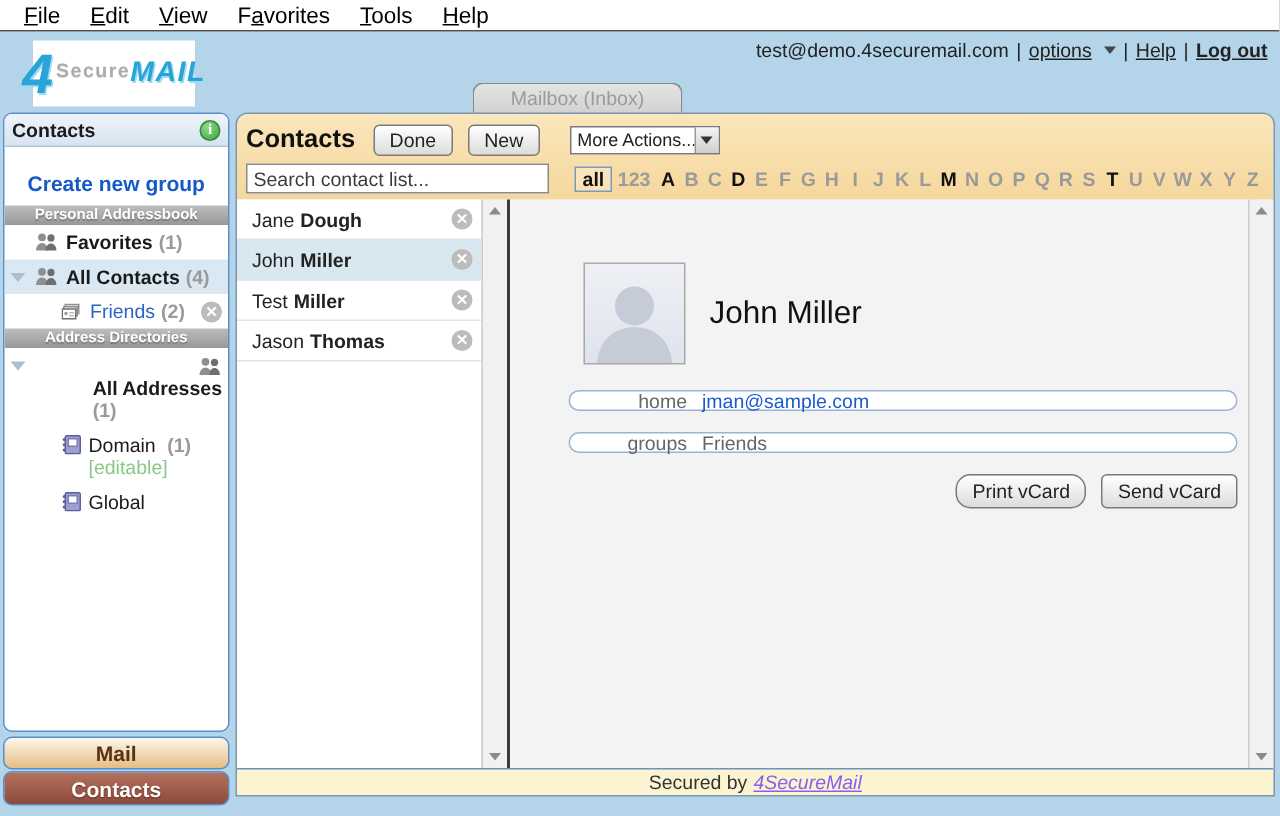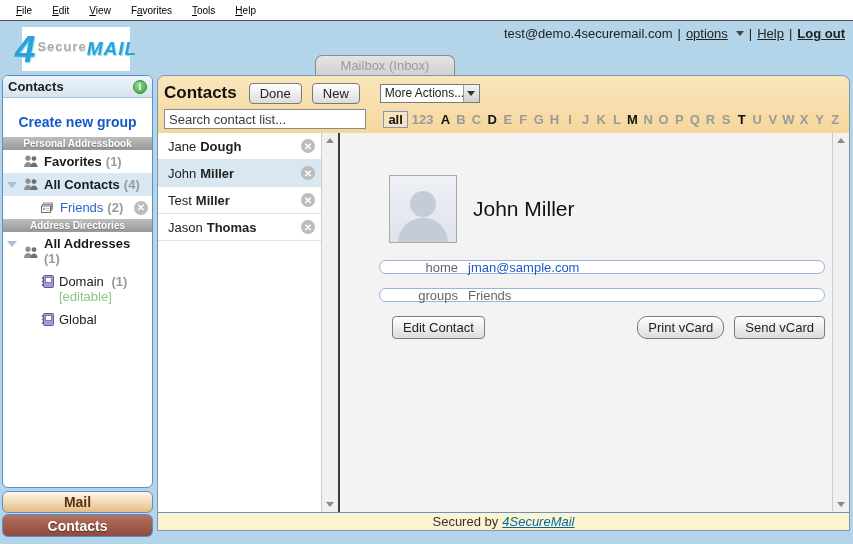--- a/index.html
+++ b/index.html
@@ -2,21 +2,21 @@
 <html><head>
 <meta charset="utf-8">
 <style>
   * { margin:0; padding:0; box-sizing:border-box; }
   html,body { width:853px; height:544px; overflow:hidden; }
   body { font-family:"Liberation Sans", sans-serif; background:#b4d4e9; position:relative; }
 
   
   .menubar { position:absolute; left:0; top:0; width:853px; height:21px; background:#ffffff;
     border-bottom:1px solid #4d4d4d; display:flex; align-items:center; padding-left:6px; z-index:5; }
-  .menu-item { font-size:10px; color:#000; padding:2px 10px; cursor:default; }
+  .menu-item { font-size:15px; color:#000; padding:2px 10px; cursor:default; }
   .menu-item u { text-decoration:underline; }
 
   
   .band { position:absolute; left:0; top:21px; width:853px; height:54px; }
   .logo-box { position:absolute; left:22px; top:6px; width:108px; height:44px; background:#ffffff;
     display:flex; align-items:center; justify-content:center; gap:2px; }
   .logo-4 { font-size:37px; font-weight:bold; font-style:italic; color:#2aa3d8; line-height:1;
     text-shadow:1px 1px 0 #9adcf5; }
   .logo-col { display:flex; line-height:1; }
   .logo-secure { font-size:13px; font-weight:bold; color:#ababab; letter-spacing:1px;
@@ -123,21 +123,21 @@
   .field-val.email { color:#1d5bcd; }
   .field-val.plain { color:#666; }
   .action-row { display:flex; align-items:center; margin-top:2px; }
   .action-row .btn { height:23px; }
   .action-row .b2 { margin-left:13px; }
   .action-row .b3 { margin-left:auto;border-radius:10px; }
   .action-row .b4 { margin-left:10px; }
 
   .footer-bar { height:18px; flex:none; background:#fcf3d0; border-top:1px solid #6a93c0;
     display:flex; align-items:center; justify-content:center; font-size:13px; color:#333; gap:4px; }
-  .footer-bar a { color:#0369a1; font-style:italic; text-decoration:underline; cursor:pointer; }
+  .footer-bar a { color:#8b5cf6; font-style:italic; text-decoration:underline; cursor:pointer; }
 
   svg { display:block; }
 </style>
 </head>
 <body>
 
 <div class="menubar">
     <div class="menu-item"><u>F</u>ile</div>
     <div class="menu-item"><u>E</u>dit</div>
     <div class="menu-item"><u>V</u>iew</div>
@@ -215,21 +215,21 @@
             <rect x="5" y="8" width="3.5" height="1" fill="#bdbdbd"></rect>
           </svg>
       </span>
       <span class="lbl">Friends</span>
       <span class="cnt">(2)</span>
       <span class="del-chip">✕</span>
     </div>
 
     <div class="section-banner">Address Directories</div>
 
-    <div class="tree-row" style="align-items:center;">
+    <div class="tree-row" style="align-items:flex-end;flex-direction:column;">
       <span class="expander"></span>
       <span style="margin-top:2px;">
         <svg width="16" height="13" viewBox="0 0 16 13">
             <circle cx="5" cy="3.2" r="2.6" fill="#8f8f8f"></circle>
             <path d="M1 12c0-3 2-5 4-5s4 2 4 5z" fill="#8f8f8f"></path>
             <circle cx="11" cy="3.6" r="2.4" fill="#6f6f6f"></circle>
             <path d="M7.4 12c0-2.8 1.8-4.6 3.6-4.6s3.6 1.8 3.6 4.6z" fill="#6f6f6f"></path>
           </svg>
       </span>
       <span class="two-line">
@@ -366,21 +366,20 @@
         <div class="field-row">
           <span class="field-lbl">home</span>
           <span class="field-val email">jman@sample.com</span>
         </div>
         <div class="field-row">
           <span class="field-lbl">groups</span>
           <span class="field-val plain">Friends</span>
         </div>
       </div>
       <div class="action-row">
-        <button class="btn b2">Edit Contact</button>
         <button class="btn b3">Print vCard</button>
         <button class="btn b4">Send vCard</button>
       </div>
     </div>
 
     <div class="scroll-strip">
       <span class="tri-up"></span>
       <span class="tri-down"></span>
     </div>
   </div>

